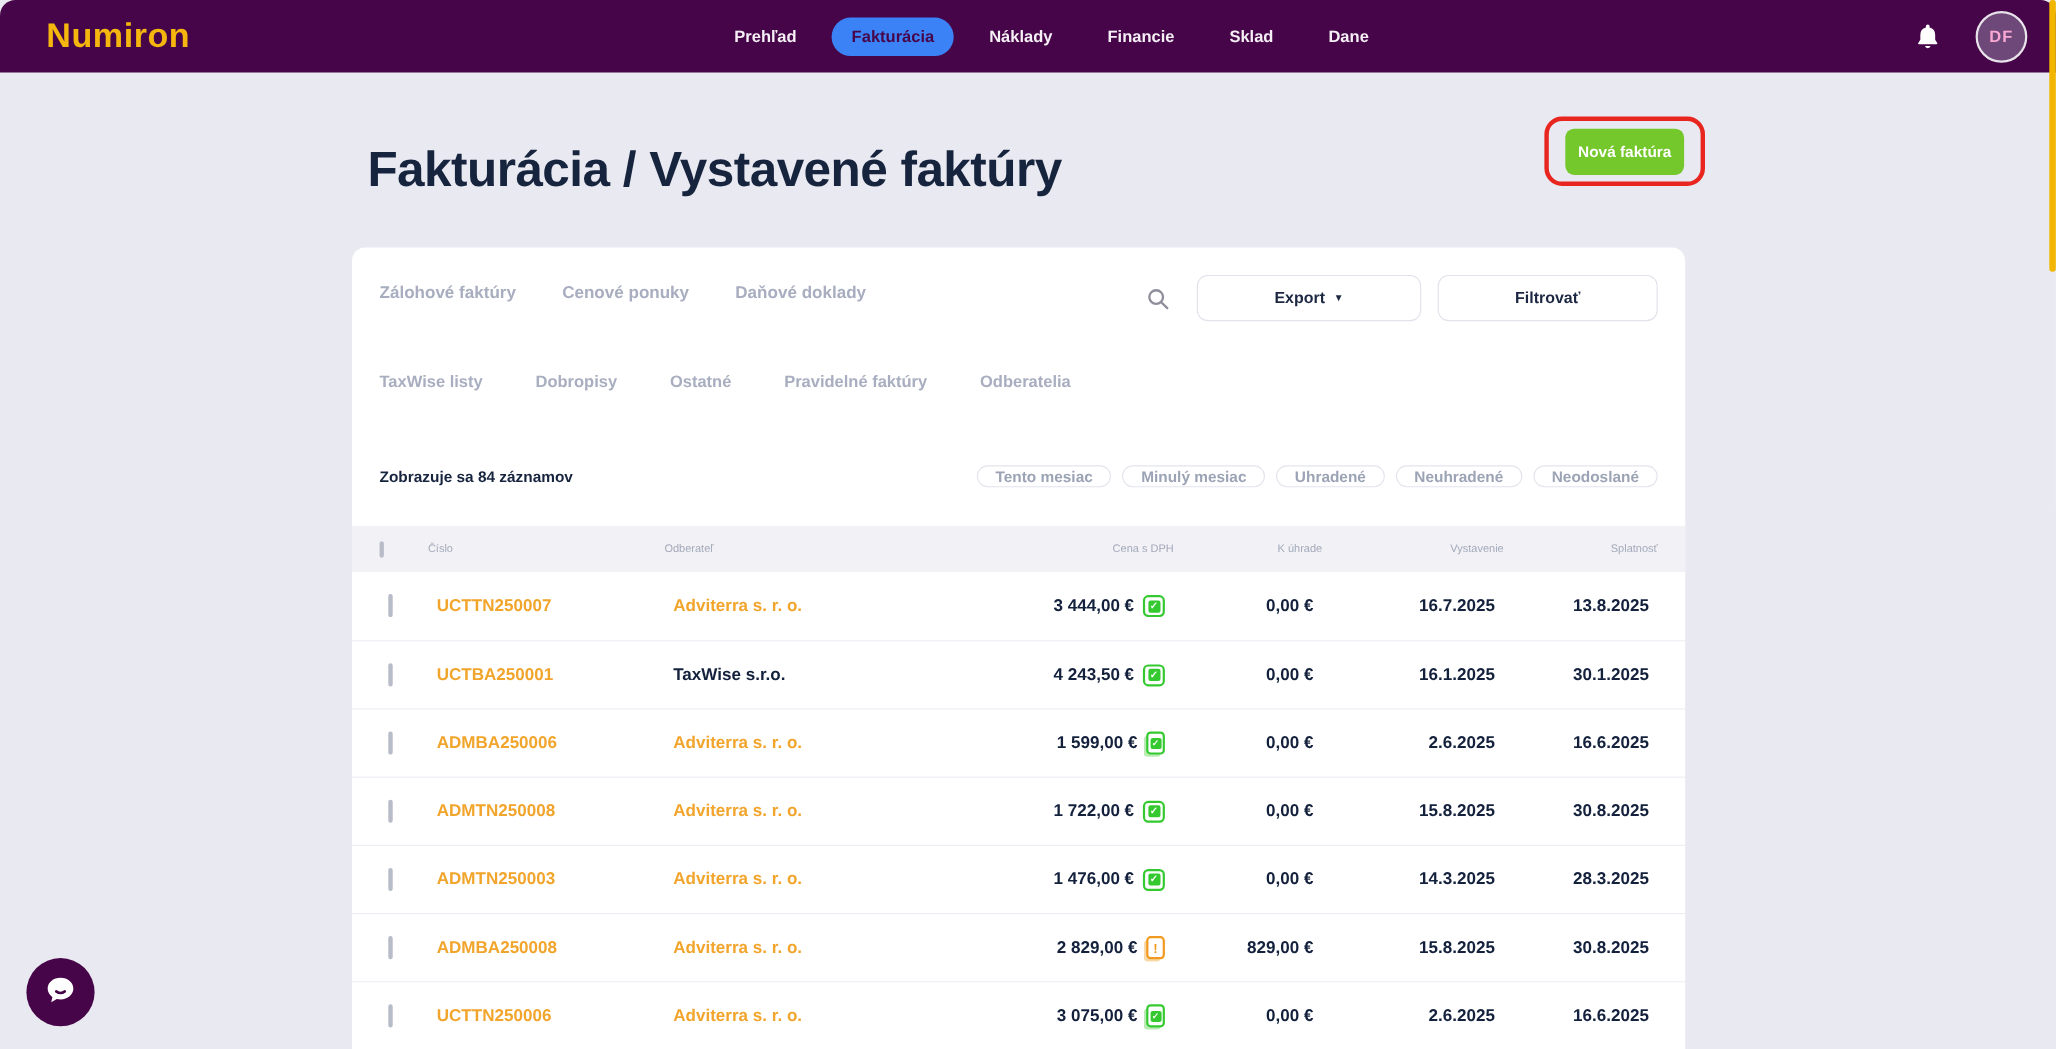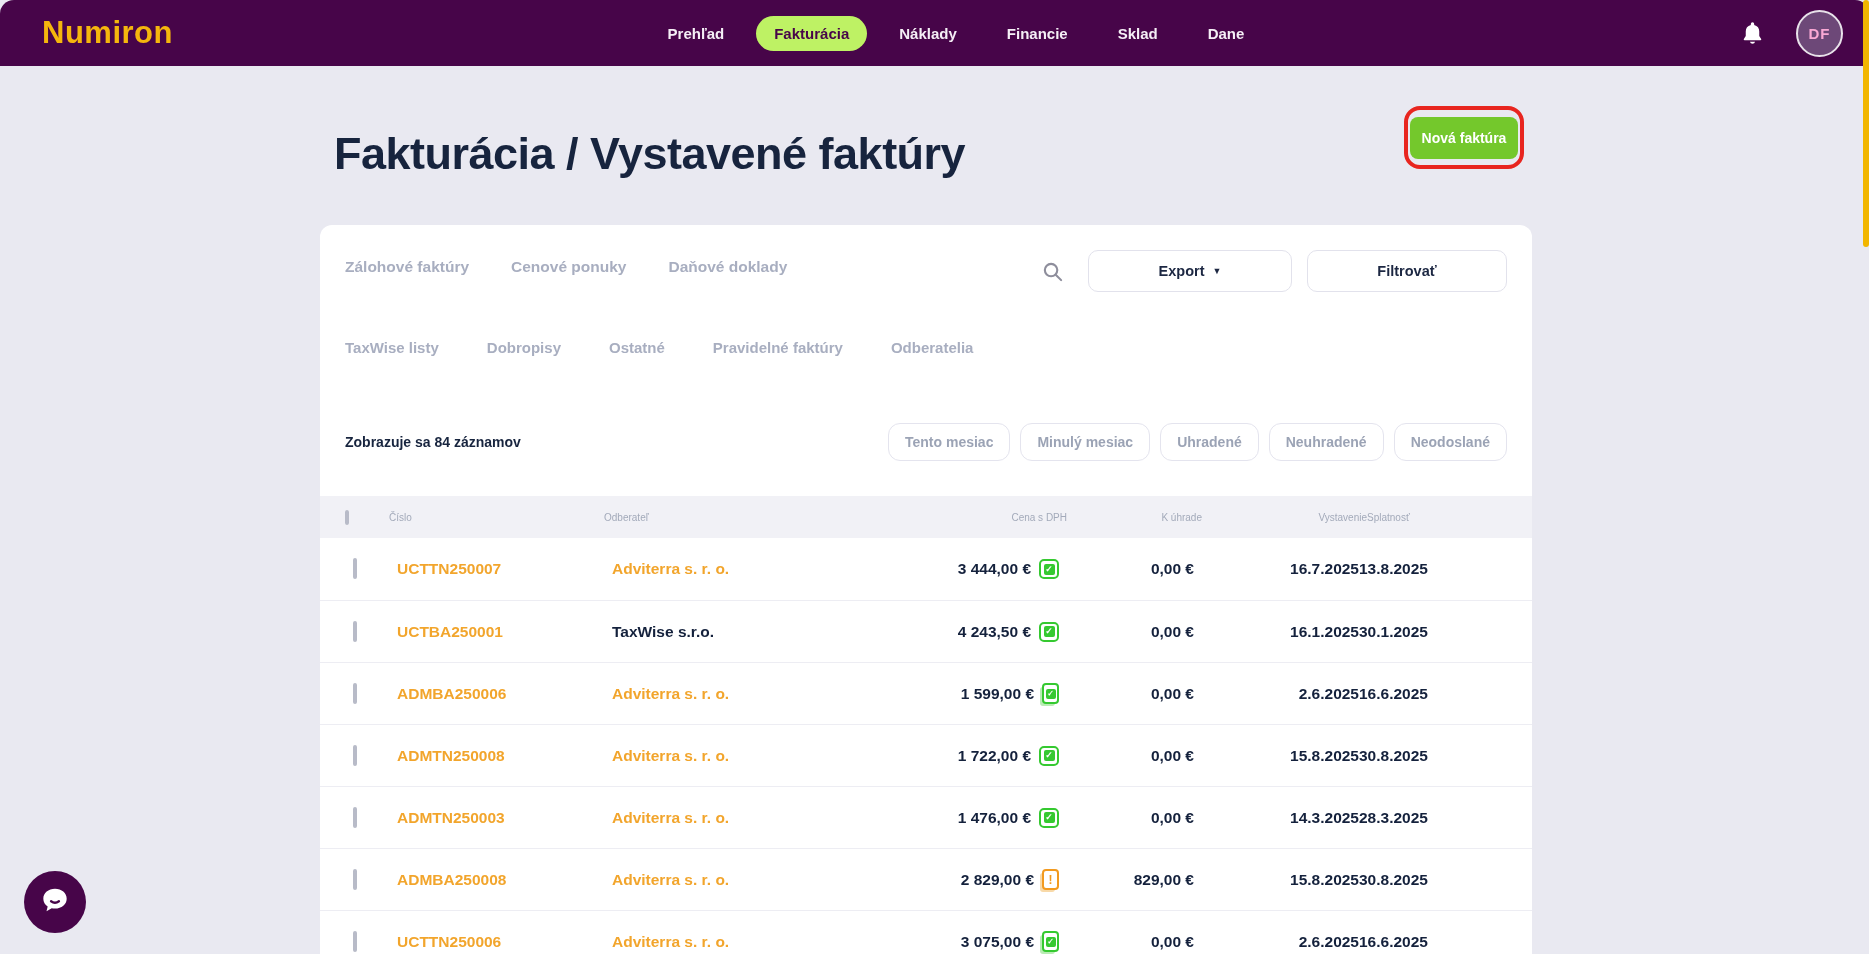--- a/index.html
+++ b/index.html
@@ -15,42 +15,42 @@
     position:absolute; top:0; left:0; width:1869px; height:66px;
     background:#470549; border-radius:14px 14px 0 0;
     display:flex; align-items:center; padding:0 26px 0 42px;
   }
   .logo { color:#f5b60d; font-size:31px; font-weight:700; letter-spacing:.5px; }
   .nav { display:flex; align-items:center; gap:14px; margin:0 auto; }
   .nav-item {
     color:#f5eff6; font-size:15px; font-weight:700; padding:9px 18px;
     border-radius:22px; cursor:pointer; white-space:nowrap;
   }
-  .nav-item.active { background:#bef264; color:#470549; }
+  .nav-item.active { background:#3b82f6; color:#470549; }
   .bell { width:27px; height:27px; margin-right:30px; cursor:pointer; }
   .avatar {
     width:47px; height:47px; border-radius:50%; background:#6d4878;
     border:2px solid #e8e2ea; color:#f9a8d4; font-size:15px; font-weight:700;
     display:flex; align-items:center; justify-content:center; letter-spacing:1px;
     cursor:pointer;
   }
 
   
   .scrollbar-thumb {
     position:absolute; top:0; right:0; width:6px; height:247px;
     background:#f2b600; border-radius:3px; z-index:60;
   }
 
   
   .page-title {
     position:absolute; left:334px; top:128px;
     font-size:45px; font-weight:700; color:#17243e; letter-spacing:-.5px;
   }
   .annotation-box {
-    position:absolute; left:1404px; top:106px; width:120px; height:63px;
+    position:absolute; left:1404px; top:106px; width:146px; height:63px;
     border:4px solid #e8251f; border-radius:16px;
     display:flex; align-items:center; justify-content:center;
   }
   .btn-new-invoice {
     width:108px; height:42px; background:#74c82c; border:none; border-radius:8px;
     color:#ffffff; font-size:14px; font-weight:700; cursor:pointer;
     font-family:"Liberation Sans", sans-serif;
   }
 
   
@@ -85,21 +85,21 @@
   }
   .tab2:first-child { padding-left:0; }
 
   .summary-row {
     display:flex; justify-content:space-between; align-items:center;
     margin-top:62px; padding:0 25px;
   }
   .summary-text { font-size:14px; font-weight:600; color:#17243e; }
   .chips { display:flex; gap:10px; }
   .chip {
-    height:38px; padding:0 16px; border:1px solid #e4e4ee; border-radius:12px;
+    height:20px; padding:0 16px; border:1px solid #e4e4ee; border-radius:12px;
     color:#9ba3b5; font-size:14px; font-weight:600; background:#fff;
     display:flex; align-items:center; cursor:pointer; white-space:nowrap;
     font-family:"Liberation Sans", sans-serif;
   }
 
   
   .thead {
     margin-top:35px; height:42px; background:#f1f1f6;
     display:flex; align-items:center; padding:0 25px;
     color:#a3aaba; font-size:10px;
@@ -108,21 +108,21 @@
     height:62px; display:flex; align-items:center; padding:0 33px;
     border-top:1px solid #ededf3; font-size:15.5px;
   }
   .trow:first-of-type { border-top:none; }
   .col-cb   { width:44px; flex:none; }
   .col-num  { width:215px; flex:none; text-align:left; }
   .col-cust { flex:1 1 auto; text-align:left; }
   .col-price{ width:235px; flex:none; display:flex; align-items:center; justify-content:flex-end; }
   .col-due  { width:135px; flex:none; text-align:right; }
   .col-iss  { width:165px; flex:none; text-align:right; }
-  .col-dd   { width:140px; flex:none; }
+  .col-dd   { width:140px; flex:none; text-align:right; }
   .thead .col-price { display:block; text-align:right; }
 
   .checkbox {
     width:19px; height:19px; border:2px solid #b8bbc8; border-radius:5px;
     background:#fff; cursor:pointer;
   }
   .link-orange { color:#f2a52c; font-weight:600; cursor:pointer; text-decoration:none; }
   .text-dark   { color:#14213c; font-weight:600; }
   .amount      { color:#14213c; font-weight:700; }
 

